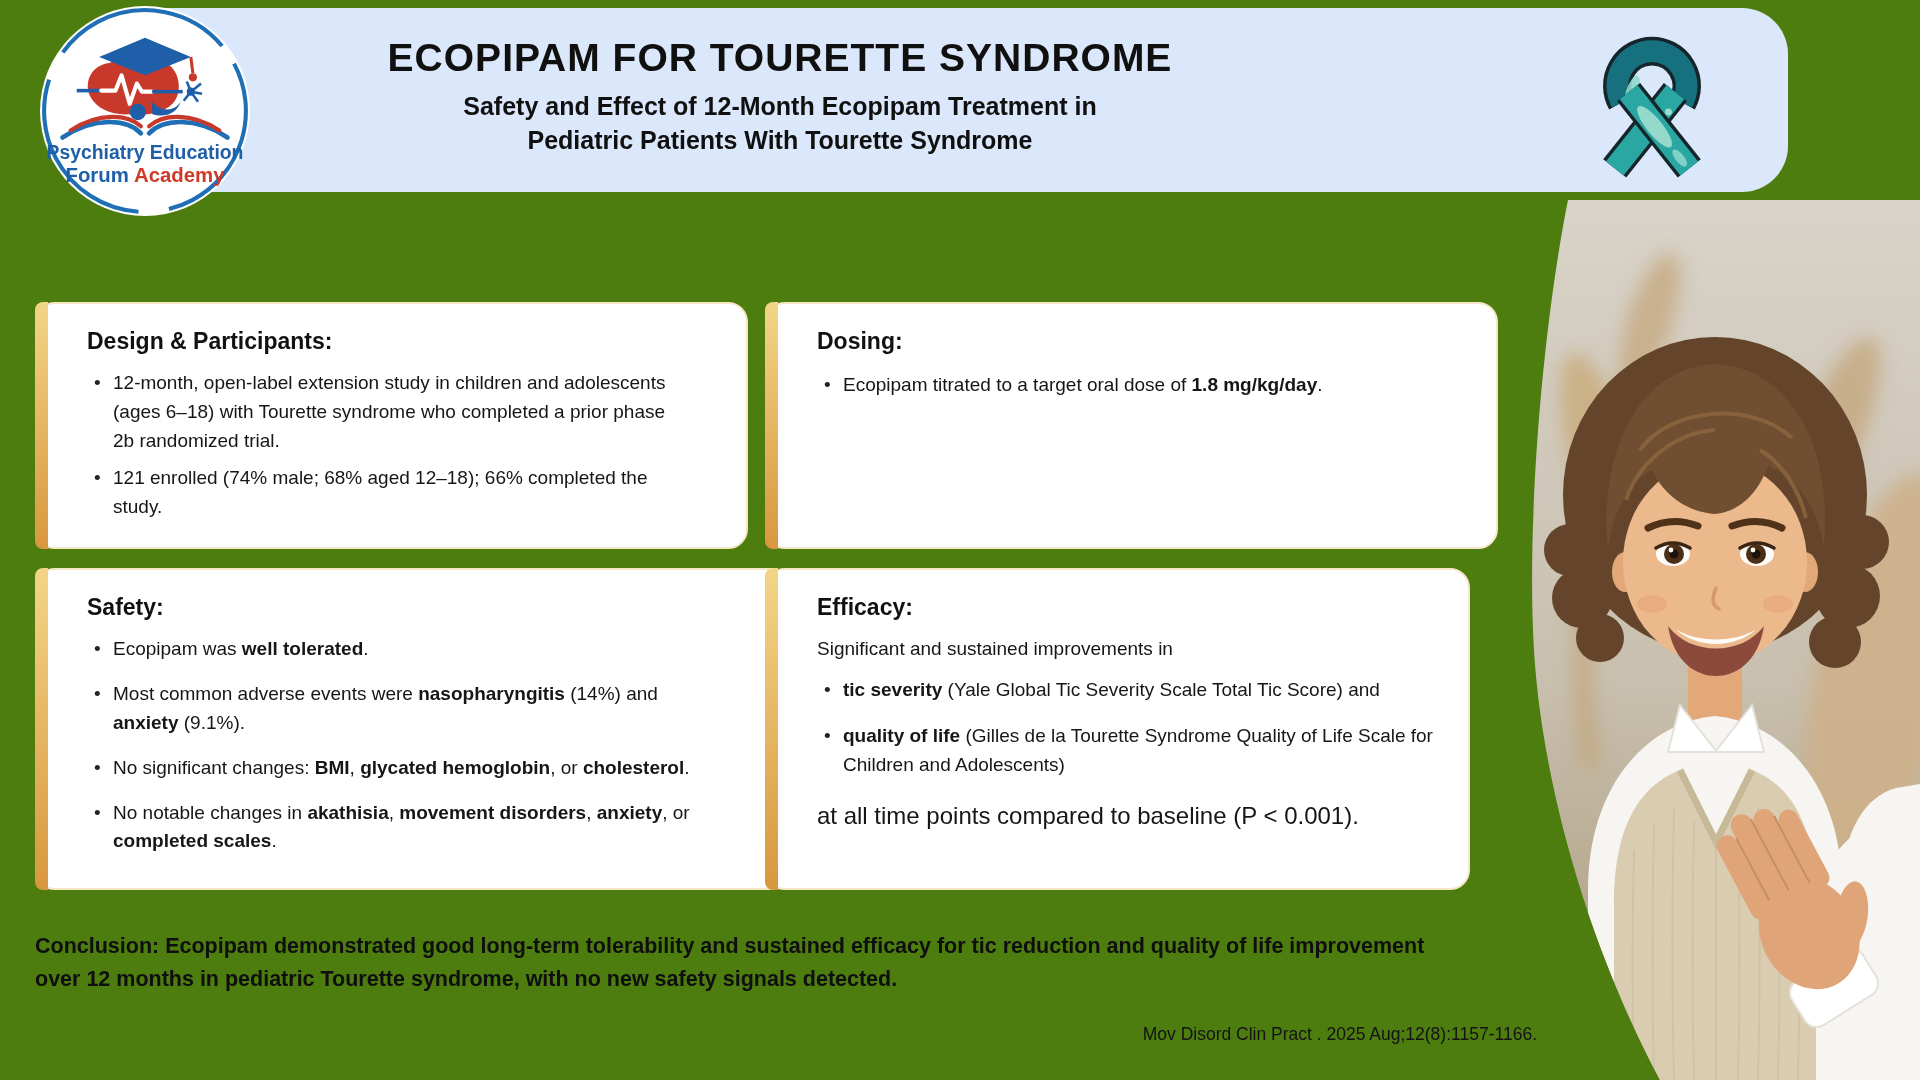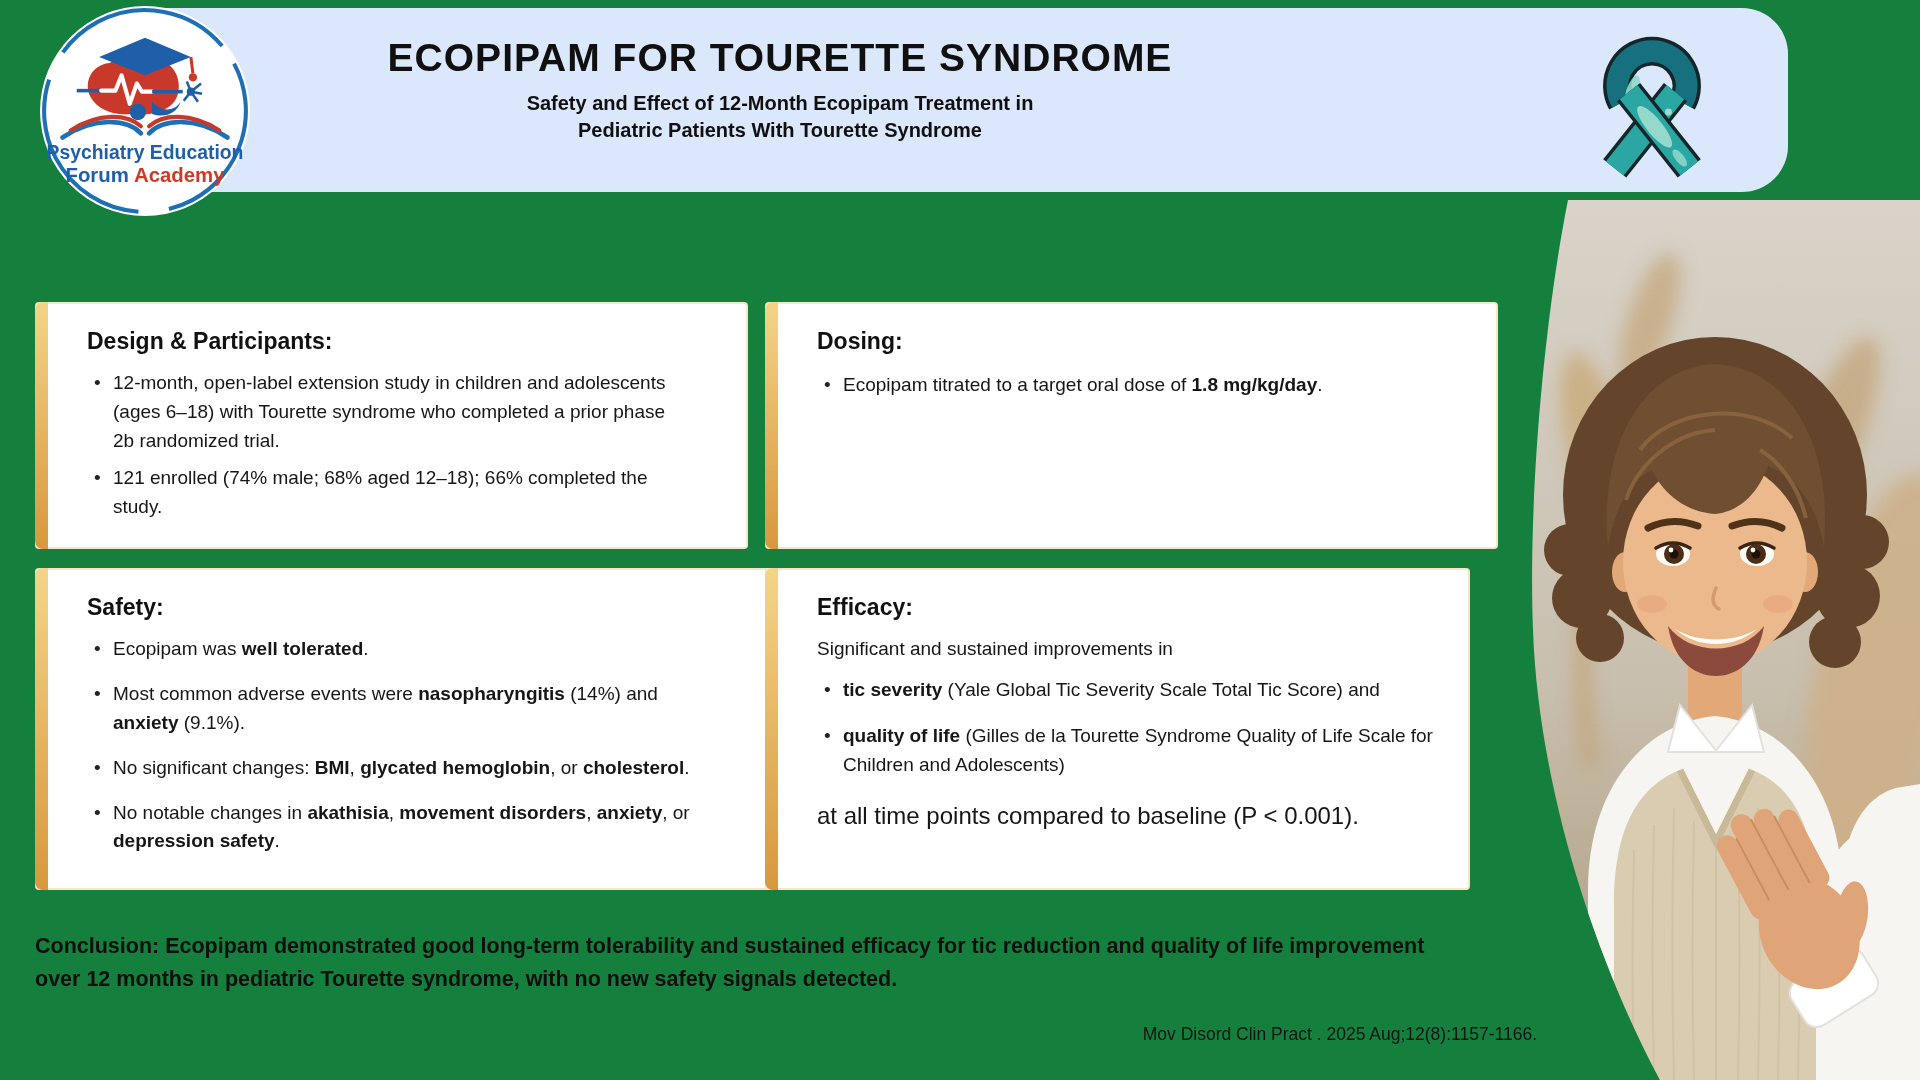--- a/index.html
+++ b/index.html
@@ -1,34 +1,34 @@
 <!DOCTYPE html>
 <html><head>
 <meta charset="utf-8">
 <style>
   html,body{margin:0;padding:0;}
   body{
     width:1920px;height:1080px;background:#ffffff;
     font-family:"Liberation Sans","DejaVu Sans",sans-serif;color:#161616;
   }
-  .canvas{position:relative;width:1920px;height:1080px;overflow:hidden;background:#15803d;}
+  .canvas{position:relative;width:1920px;height:1080px;overflow:hidden;background:#4d7c0f;}
 
   
   .banner{position:absolute;left:92px;top:8px;width:1696px;height:184px;
     background:#dbe7fa;border-radius:46px;}
   .banner-text{position:absolute;left:150px;right:470px;top:16px;text-align:center;}
   .title{font-size:39px;font-weight:800;letter-spacing:1px;margin:12px 0 4px;color:#101010;}
-  .subtitle{font-size:20px;font-weight:700;line-height:1.34;margin:10px 0 0;color:#101010;}
+  .subtitle{font-size:25px;font-weight:700;line-height:1.34;margin:10px 0 0;color:#101010;}
   .subtitle span{display:block;}
   .ribbon-box{position:absolute;right:58px;top:20px;width:156px;height:156px;}
 
   .logo-box{position:absolute;left:38px;top:4px;width:214px;height:214px;}
 
   
-  .card{position:absolute;background:#fff;border:2px solid #f6e7c6;border-radius:4px;
+  .card{position:absolute;background:#fff;border:2px solid #f6e7c6;border-radius:20px;
     padding:24px 26px 16px 50px;box-sizing:border-box;}
   .card .bar{position:absolute;left:-2px;top:-2px;bottom:-2px;width:13px;
     background:linear-gradient(180deg,#f3d588,#d8973e);border-radius:8px 0 0 8px;}
   .card-title{font-size:23px;font-weight:800;margin:0 0 14px;color:#111;}
   .card ul{list-style:none;margin:0;padding:0;}
   .card li{position:relative;padding-left:26px;font-size:19px;line-height:1.52;margin-bottom:12px;}
   .card li::before{content:"\2022";position:absolute;left:7px;top:0;color:#222;}
   .card p.intro{font-size:19px;line-height:1.5;margin:0 0 12px;}
   .card p.outro{font-size:24px;line-height:1.5;margin:10px 0 0;}
   b{font-weight:700;}
@@ -138,21 +138,21 @@
       </ul>
     </section>
 
   <section class="card card-2">
     <span class="bar"></span>
     <h3 class="card-title">Safety:</h3>
   <ul>
         <li><span>Ecopipam was </span><b>well tolerated</b><span>.</span></li>
         <li><span>Most common adverse events were </span><b>nasopharyngitis</b><span> (14%) and </span><b>anxiety</b><span> (9.1%).</span></li>
         <li><span>No significant changes: </span><b>BMI</b><span>, </span><b>glycated hemoglobin</b><span>, or </span><b>cholesterol</b><span>.</span></li>
-        <li><span>No notable changes in </span><b>akathisia</b><span>, </span><b>movement disorders</b><span>, </span><b>anxiety</b><span>, or </span><b>depression safety</b><span>.</span></li>
+        <li><span>No notable changes in </span><b>akathisia</b><span>, </span><b>movement disorders</b><span>, </span><b>anxiety</b><span>, or </span><b>completed scales</b><span>.</span></li>
       </ul>
     </section>
 
   <section class="card card-3">
     <span class="bar"></span>
     <h3 class="card-title">Efficacy:</h3>
   <p class="intro">Significant and sustained improvements in</p>
       <ul>
         <li><b>tic severity</b><span> (Yale Global Tic Severity Scale Total Tic Score) and</span></li>
         <li><b>quality of life</b><span> (Gilles de la Tourette Syndrome Quality of Life Scale for Children and Adolescents)</span></li>

